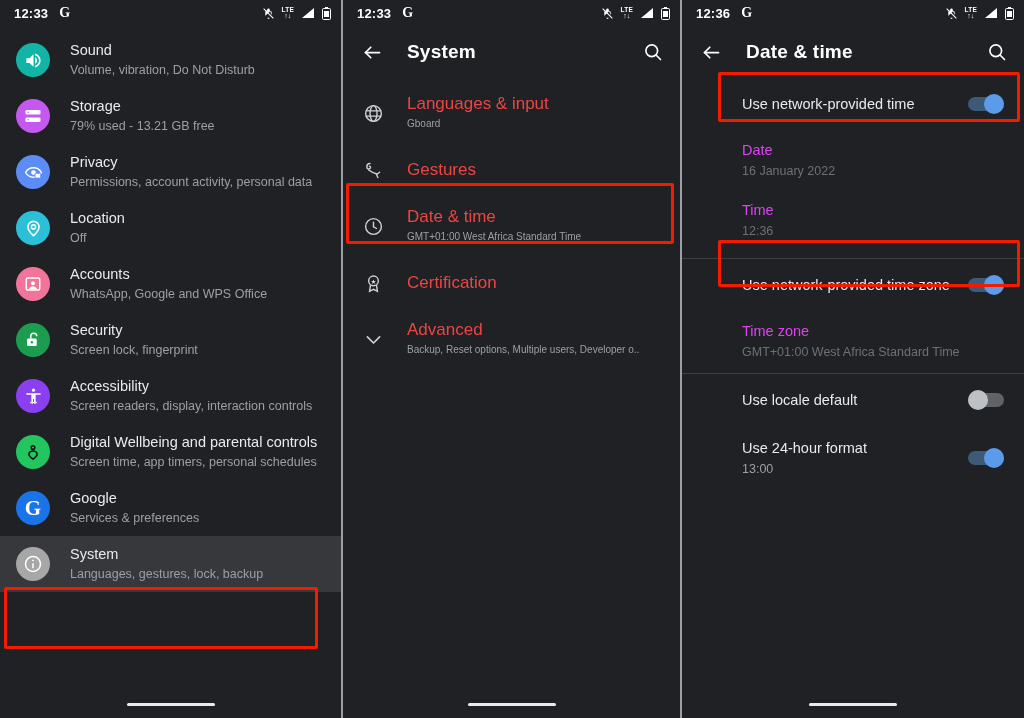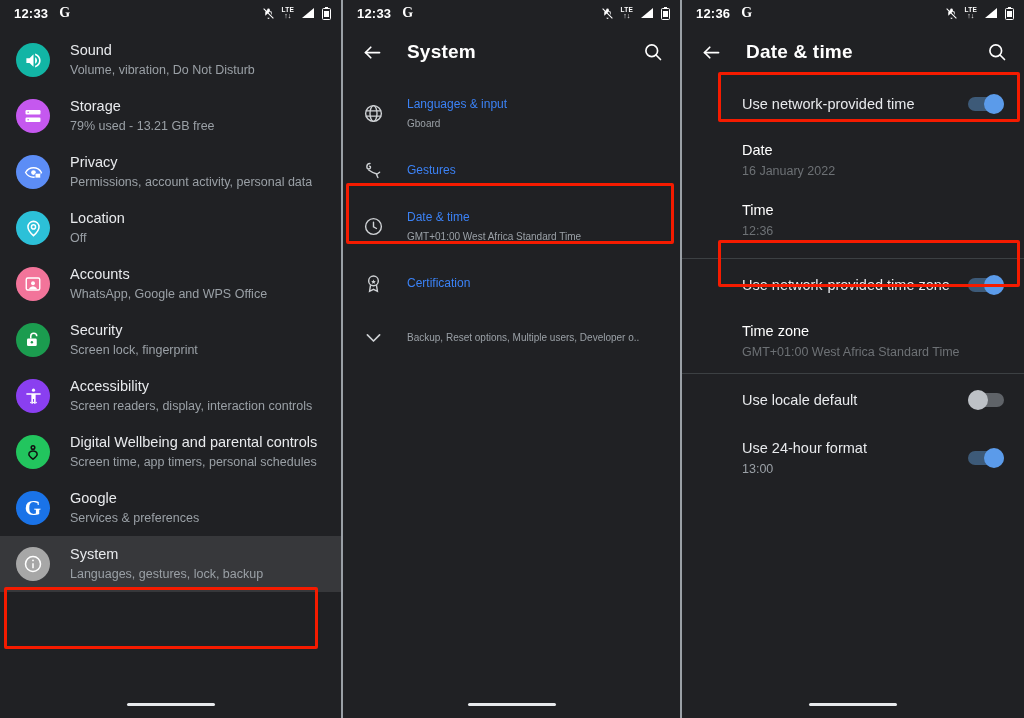--- a/index.html
+++ b/index.html
@@ -72,33 +72,33 @@
   
   .srow {
     display: flex; align-items: center;
     padding: 10px 14px 10px 8px; min-height: 54px;
   }
   .sicon {
     width: 44px; flex: 0 0 auto; display: flex; align-items: center; justify-content: center;
     color: #e0e0e0;
   }
   .stext { margin-left: 12px; min-width: 0; }
-  .stitle { font-size: 12px; color: #3b82f6; line-height: 20px; }
+  .stitle { font-size: 17px; color: #ef4444; line-height: 20px; }
   .ssub { font-size: 10px; color: #9aa0a6; line-height: 18px; margin-top: 1px;
           white-space: nowrap; overflow: hidden; text-overflow: ellipsis; max-width: 272px; }
 
   
   .tdiv { height: 1px; background: #3c4043; }
   .trow {
     display: flex; align-items: center; justify-content: space-between;
     padding: 14px 20px 14px 60px; min-height: 52px;
   }
   .trow .lbl { font-size: 14.5px; color: #e8eaed; line-height: 20px; }
   .trow .val { font-size: 12.5px; color: #9aa0a6; line-height: 18px; margin-top: 2px; }
-  .trow.dim .lbl { color: #ffffff; }
+  .trow.dim .lbl { color: #d946ef; }
   .trow.dim .val { color: #6d7175; }
   .section-hdr {
     font-size: 11.5px; font-weight: bold; color: #6ba4f8;
     letter-spacing: .9px; padding: 16px 20px 4px 60px;
   }
 
   
   .sw { position: relative; width: 36px; height: 14px; flex: 0 0 auto; }
   .sw .track { position: absolute; top: 0; left: 0; width: 36px; height: 14px; border-radius: 7px; }
   .sw .knob  { position: absolute; top: -3px; width: 20px; height: 20px; border-radius: 50%; }
@@ -387,20 +387,21 @@
         </span>
       </div>
 
       <div class="srow">
         <span class="sicon">
           <svg width="21" height="21" viewBox="0 0 24 24" fill="none" stroke="#cfd2d5" stroke-width="1.9" stroke-linecap="round" stroke-linejoin="round">
               <path d="M5 9l7 7 7-7"></path>
             </svg>
         </span>
         <span class="stext">
+          <span class="stitle" style="display:block">Advanced</span>
           <span class="ssub" style="display:block">Backup, Reset options, Multiple users, Developer o..</span>
         </span>
       </div>
     </div>
 
     <div class="redbox" style="left:3px; top:183px; width:328px; height:61px;"></div>
 
     <div class="navbar">
       <div class="pill"></div>
     </div>

